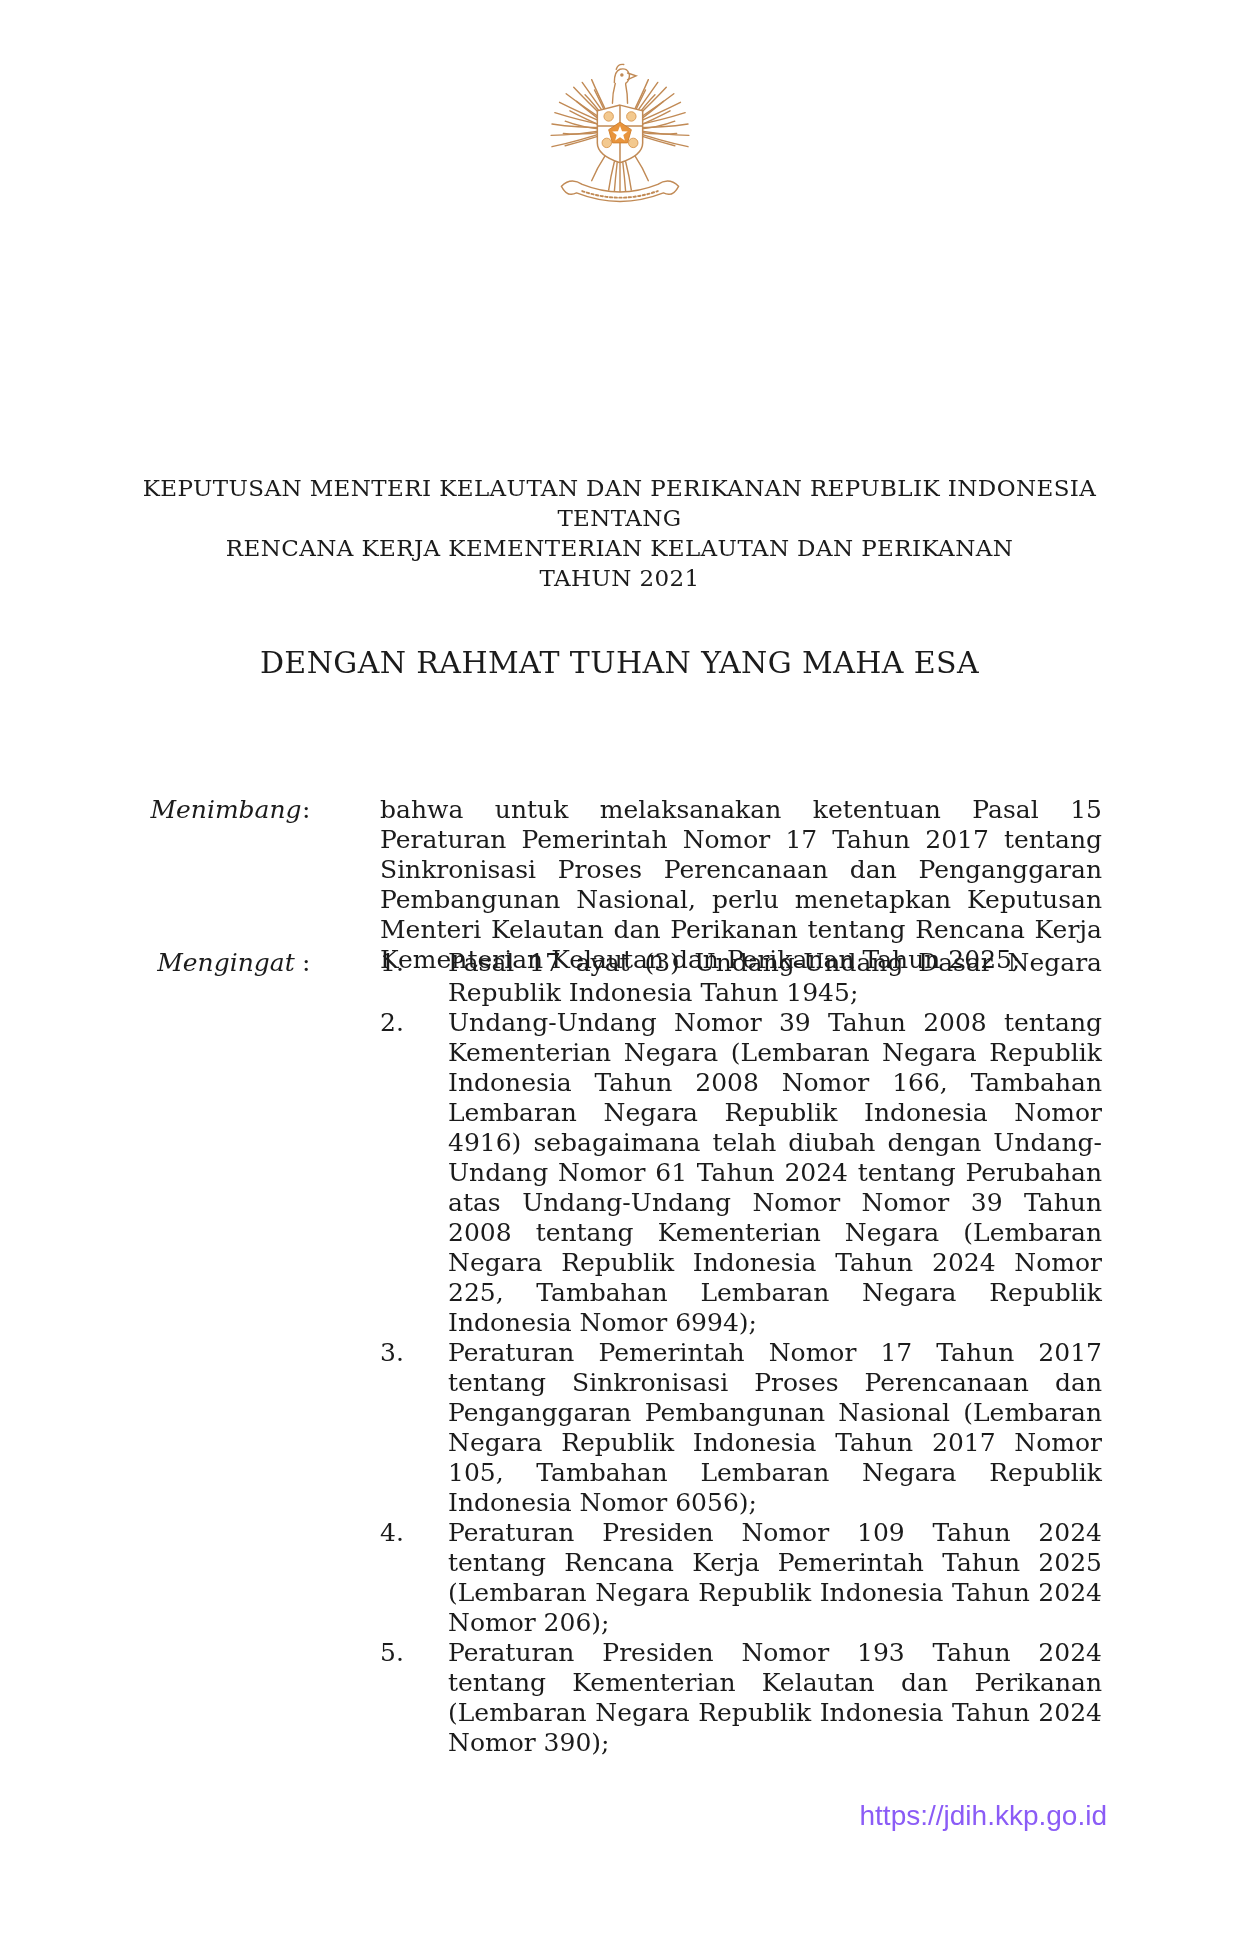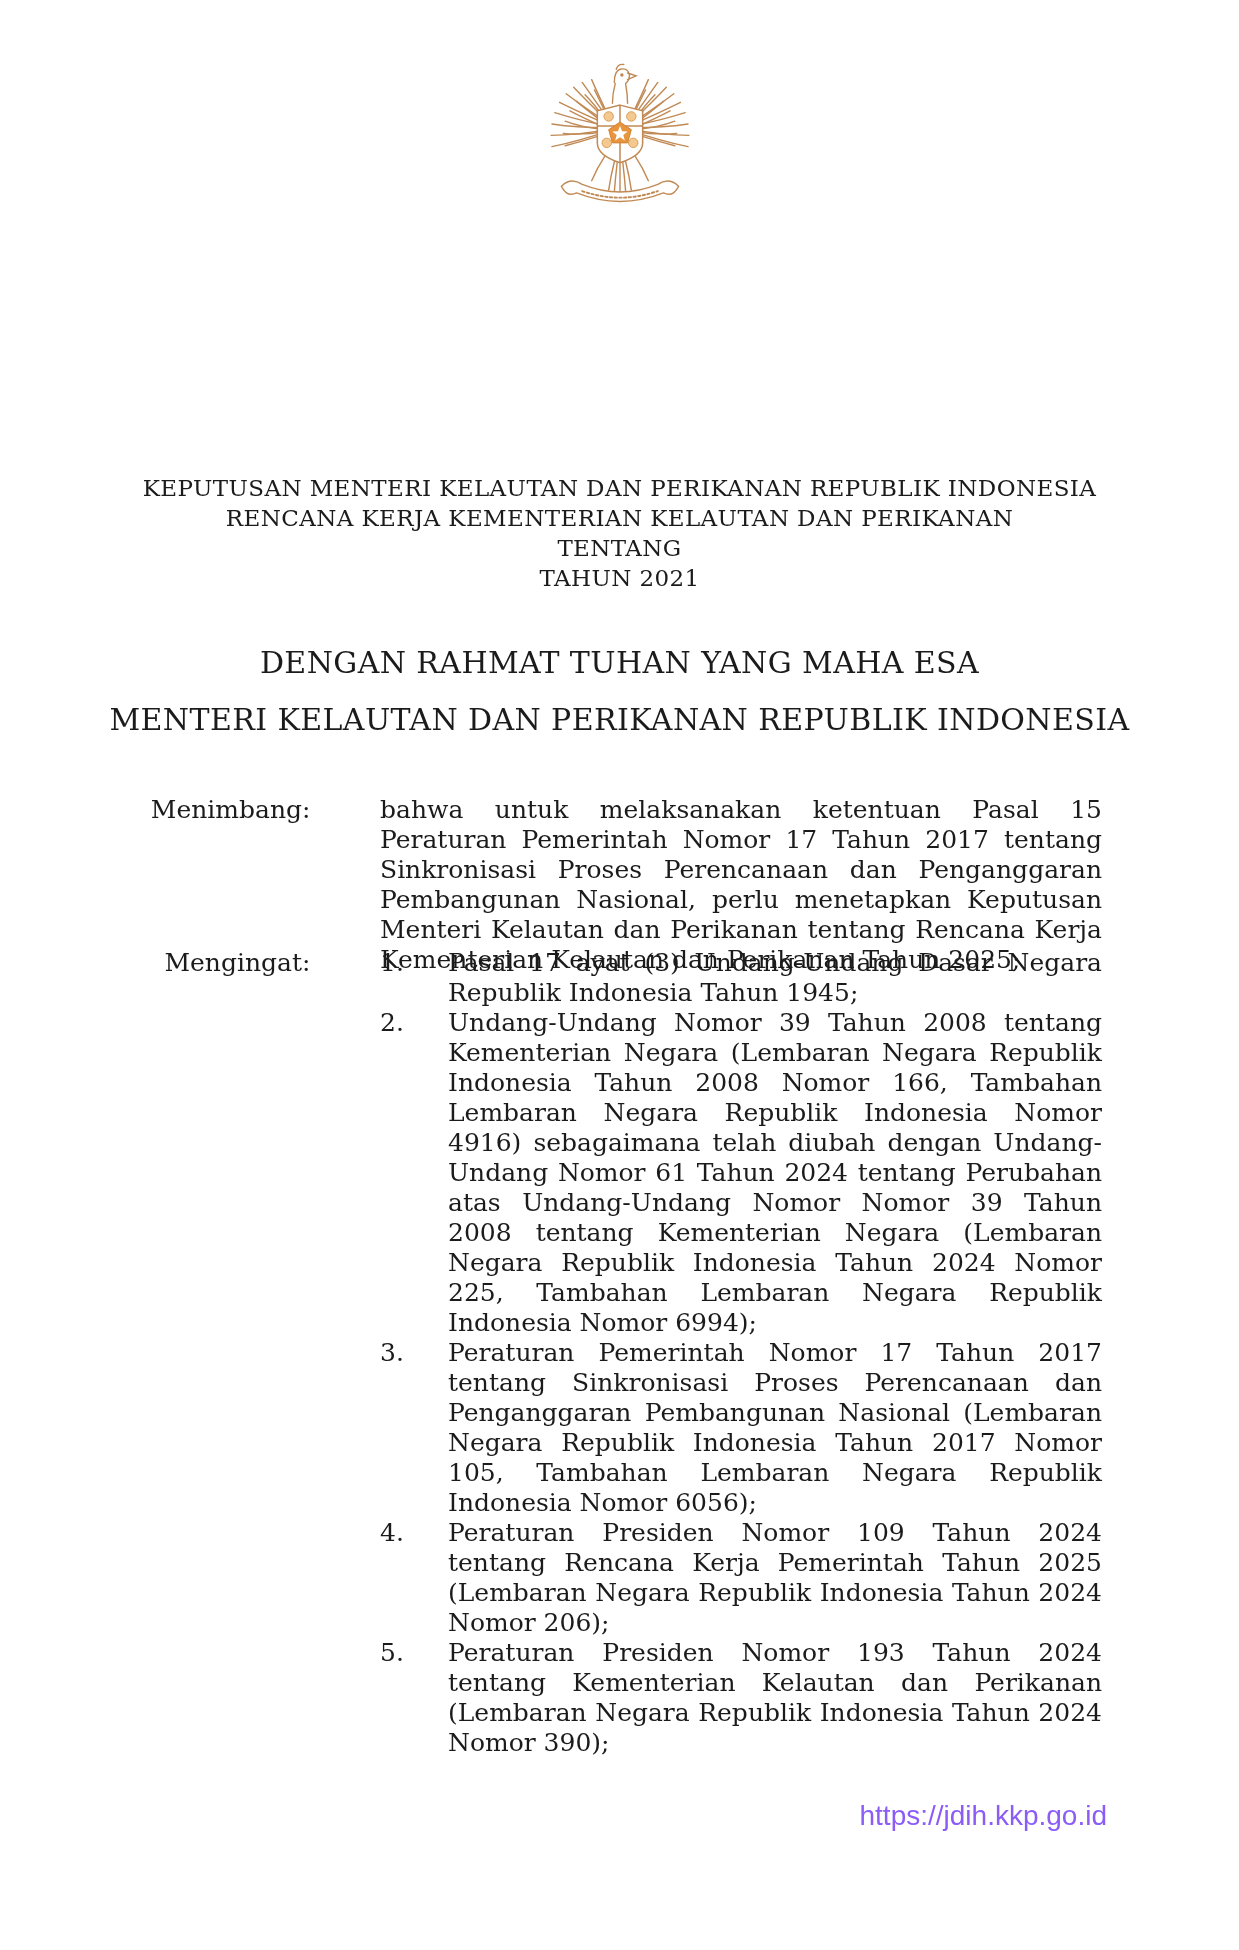--- a/index.html
+++ b/index.html
@@ -43,21 +43,21 @@
   .clause {
     position: absolute;
     left: 150px; width: 952px;
     display: grid;
     grid-template-columns: 152px 78px 1fr;
     align-items: start;
     font-size: 25px; line-height: 30px;
   }
   .clause-menimbang { top: 795px; }
   .clause-mengingat { top: 948px; }
-  .clause .label { text-align: right; }
+  .clause .label { text-align: center; font-style: italic; }
   .clause .colon { text-align: left; }
   .clause .body-text { text-align: justify; }
 
   .legal-list { display: block; }
   .legal-item {
     display: grid;
     grid-template-columns: 68px 1fr;
     align-items: start;
   }
   .legal-item .num { text-align: left; }
@@ -147,27 +147,26 @@
         <circle cx="66" cy="92" r="5" fill="#f3c98f" stroke="#d99a55" stroke-width="1"></circle>
         <circle cx="94" cy="92" r="5" fill="#f3c98f" stroke="#d99a55" stroke-width="1"></circle>
         <path d="M80,70 L92,78 L88,92 L72,92 L68,78 Z" fill="#e8943c" stroke="#d07f2e" stroke-width="1"></path>
         <path d="M80,74 L82.2,79.6 L88.2,79.9 L83.5,83.6 L85.1,89.4 L80,86 L74.9,89.4 L76.5,83.6 L71.8,79.9 L77.8,79.6 Z" fill="#ffffff" stroke="none"></path>
       </g>
     </svg>
   </div>
 
   <div class="title-block">
     <div>KEPUTUSAN MENTERI KELAUTAN DAN PERIKANAN REPUBLIK INDONESIA</div>
+    <div>TENTANG</div>
     <div>RENCANA KERJA KEMENTERIAN KELAUTAN DAN PERIKANAN</div>
-    <div>TENTANG</div>
     <div>TAHUN 2021</div>
   </div>
 
   <div class="motto">DENGAN RAHMAT TUHAN YANG MAHA ESA</div>
-  <div class="authority">MENTERI KELAUTAN DAN PERIKANAN REPUBLIK INDONESIA</div>
 
   <div class="clause clause-menimbang">
     <div class="label">Menimbang</div>
     <div class="colon">:</div>
     <div class="body-text">bahwa untuk melaksanakan ketentuan Pasal 15 Peraturan Pemerintah Nomor 17 Tahun 2017 tentang Sinkronisasi Proses Perencanaan dan Penganggaran Pembangunan Nasional, perlu menetapkan Keputusan Menteri Kelautan dan Perikanan tentang Rencana Kerja Kementerian Kelautan dan Perikanan Tahun 2025;</div>
   </div>
 
   <div class="clause clause-mengingat">
     <div class="label">Mengingat</div>
     <div class="colon">:</div>

